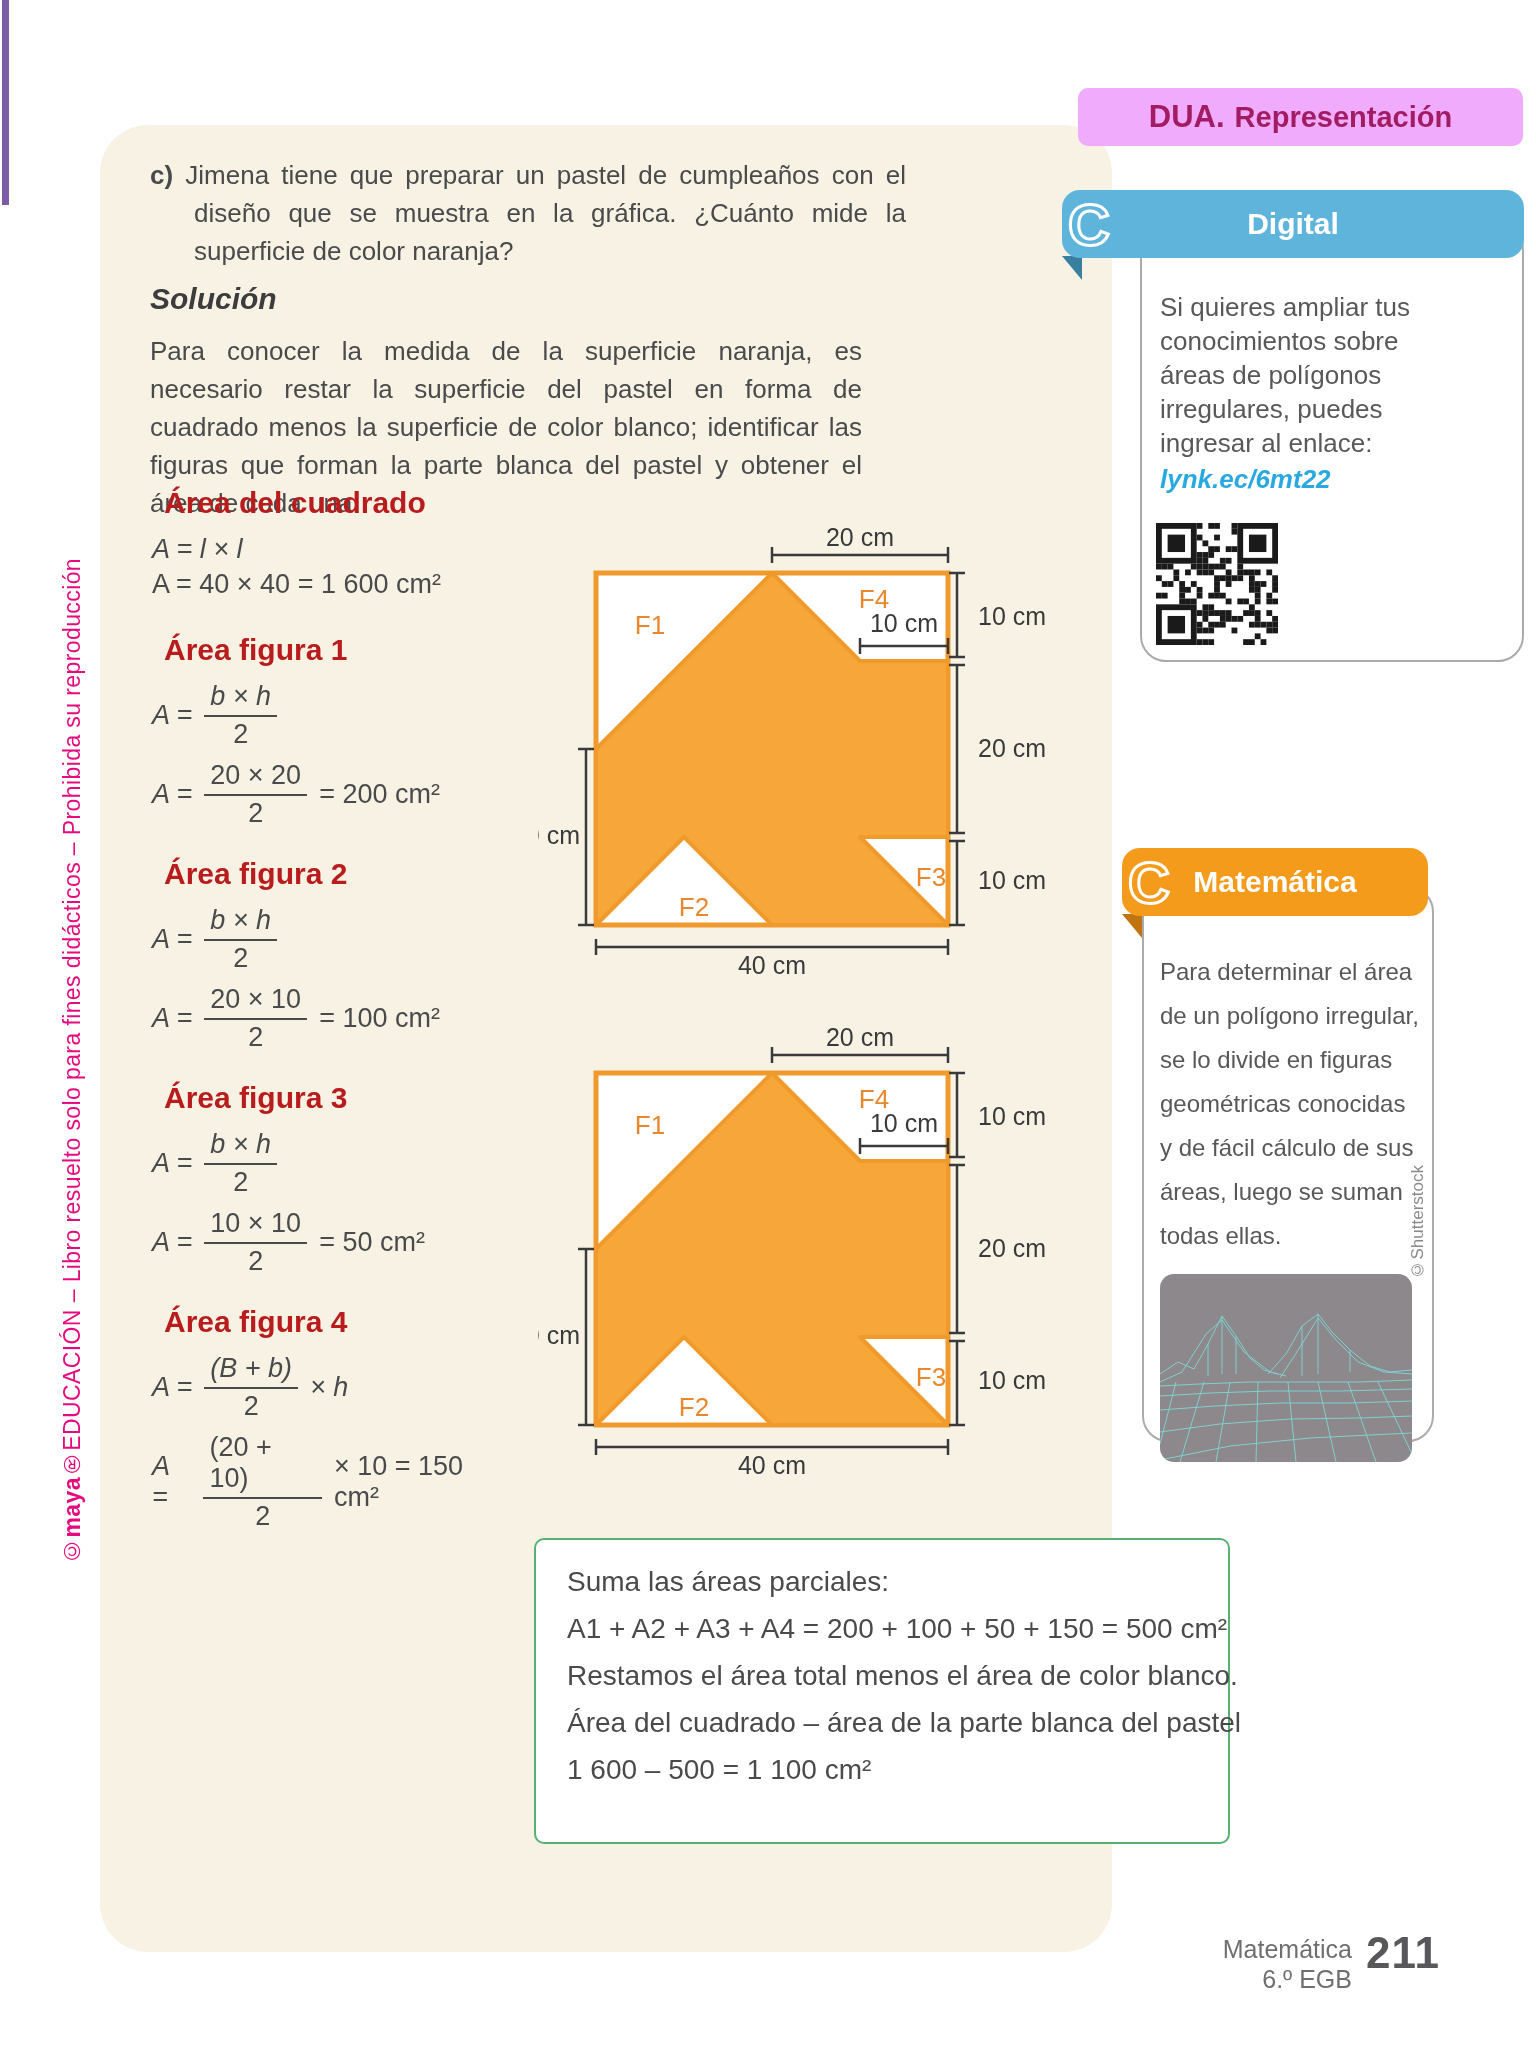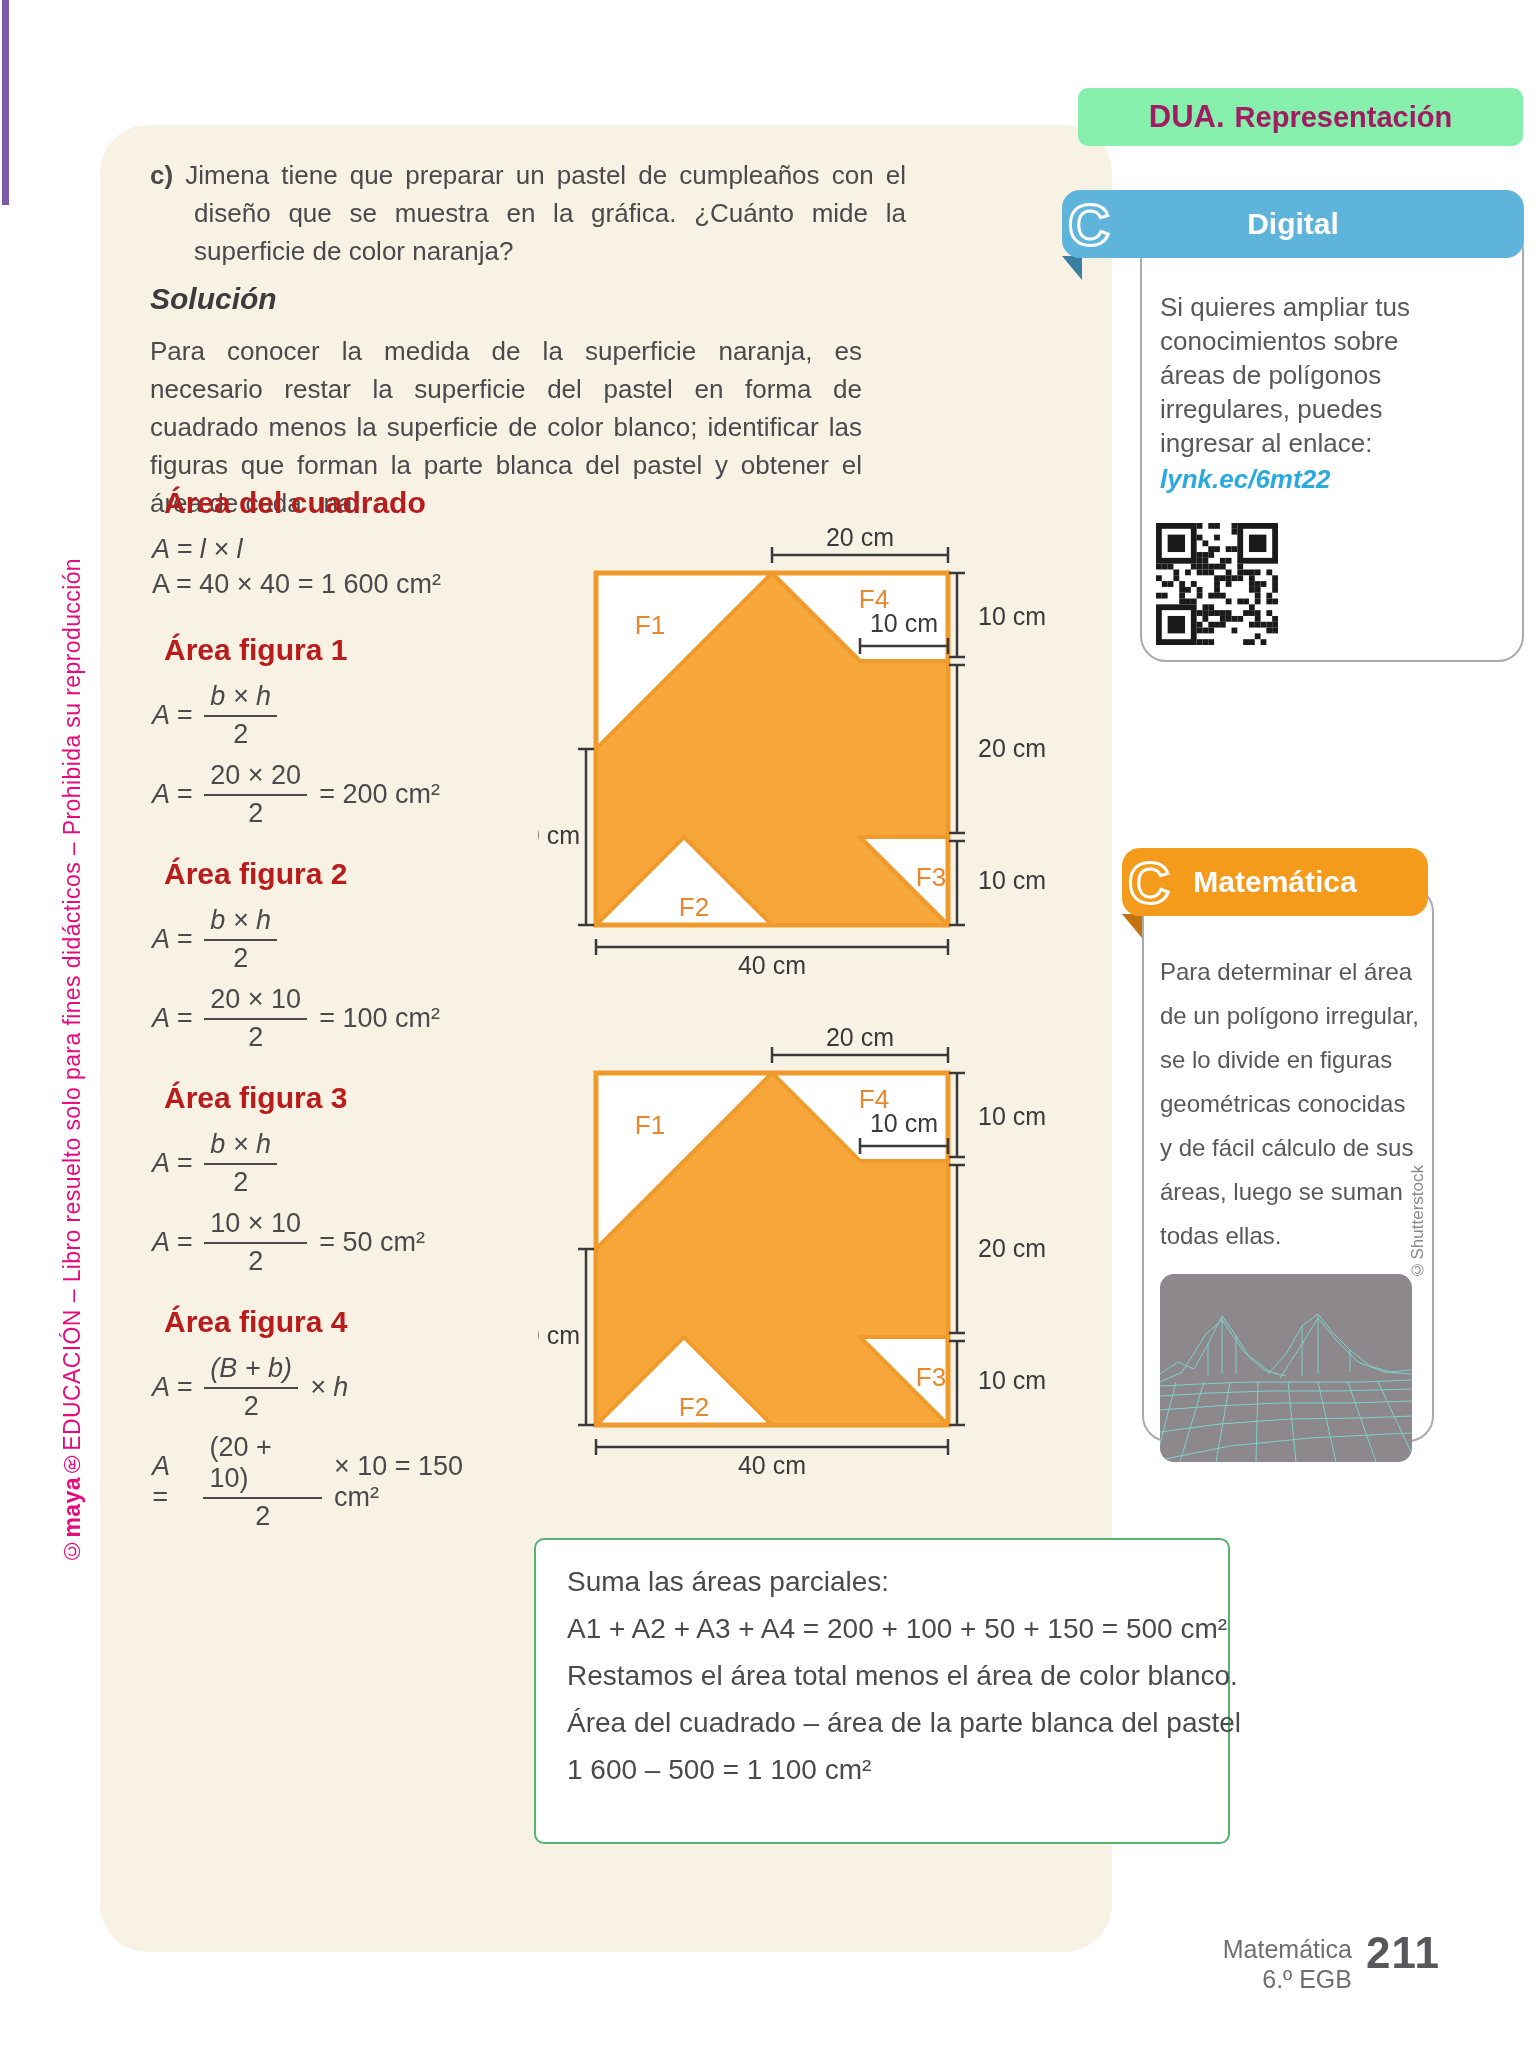--- a/index.html
+++ b/index.html
@@ -11,21 +11,21 @@
   #purple-bar{left:2px;top:0;width:7px;height:205px;background:#7b5ca6;}
   #side-credit{left:50px;top:398px;width:44px;height:1166px;display:flex;justify-content:center;}
   #side-credit .vert{writing-mode:vertical-rl;transform:rotate(180deg);
       font-size:23px;color:#e60a7e;letter-spacing:.4px;white-space:nowrap;}
   #side-credit .brand{font-weight:bold;}
 
   
   #cream{left:100px;top:125px;width:1012px;height:1827px;background:#f8f2e4;border-radius:48px;}
 
   
-  #dua{left:1078px;top:88px;width:445px;height:58px;background:#86efac;border-radius:10px;
+  #dua{left:1078px;top:88px;width:445px;height:58px;background:#f0abfc;border-radius:10px;
        display:flex;align-items:center;justify-content:center;gap:10px;}
   #dua .l1{font-size:31px;font-weight:bold;color:#a21c64;}
   #dua .l2{font-size:29px;font-weight:bold;color:#a21c64;}
 
   
   #problem{left:150px;top:156px;width:712px;font-size:26px;line-height:38px;color:#4a4a4c;
            padding-left:44px;text-indent:-44px;text-align:justify;}
   #problem .plabel{font-weight:bold;}
   #sol-head{left:150px;top:282px;font-size:30px;font-weight:bold;font-style:italic;color:#3c3c3e;}
   #sol-text{left:150px;top:332px;width:712px;font-size:26px;line-height:38px;text-align:justify;color:#4a4a4c;}

